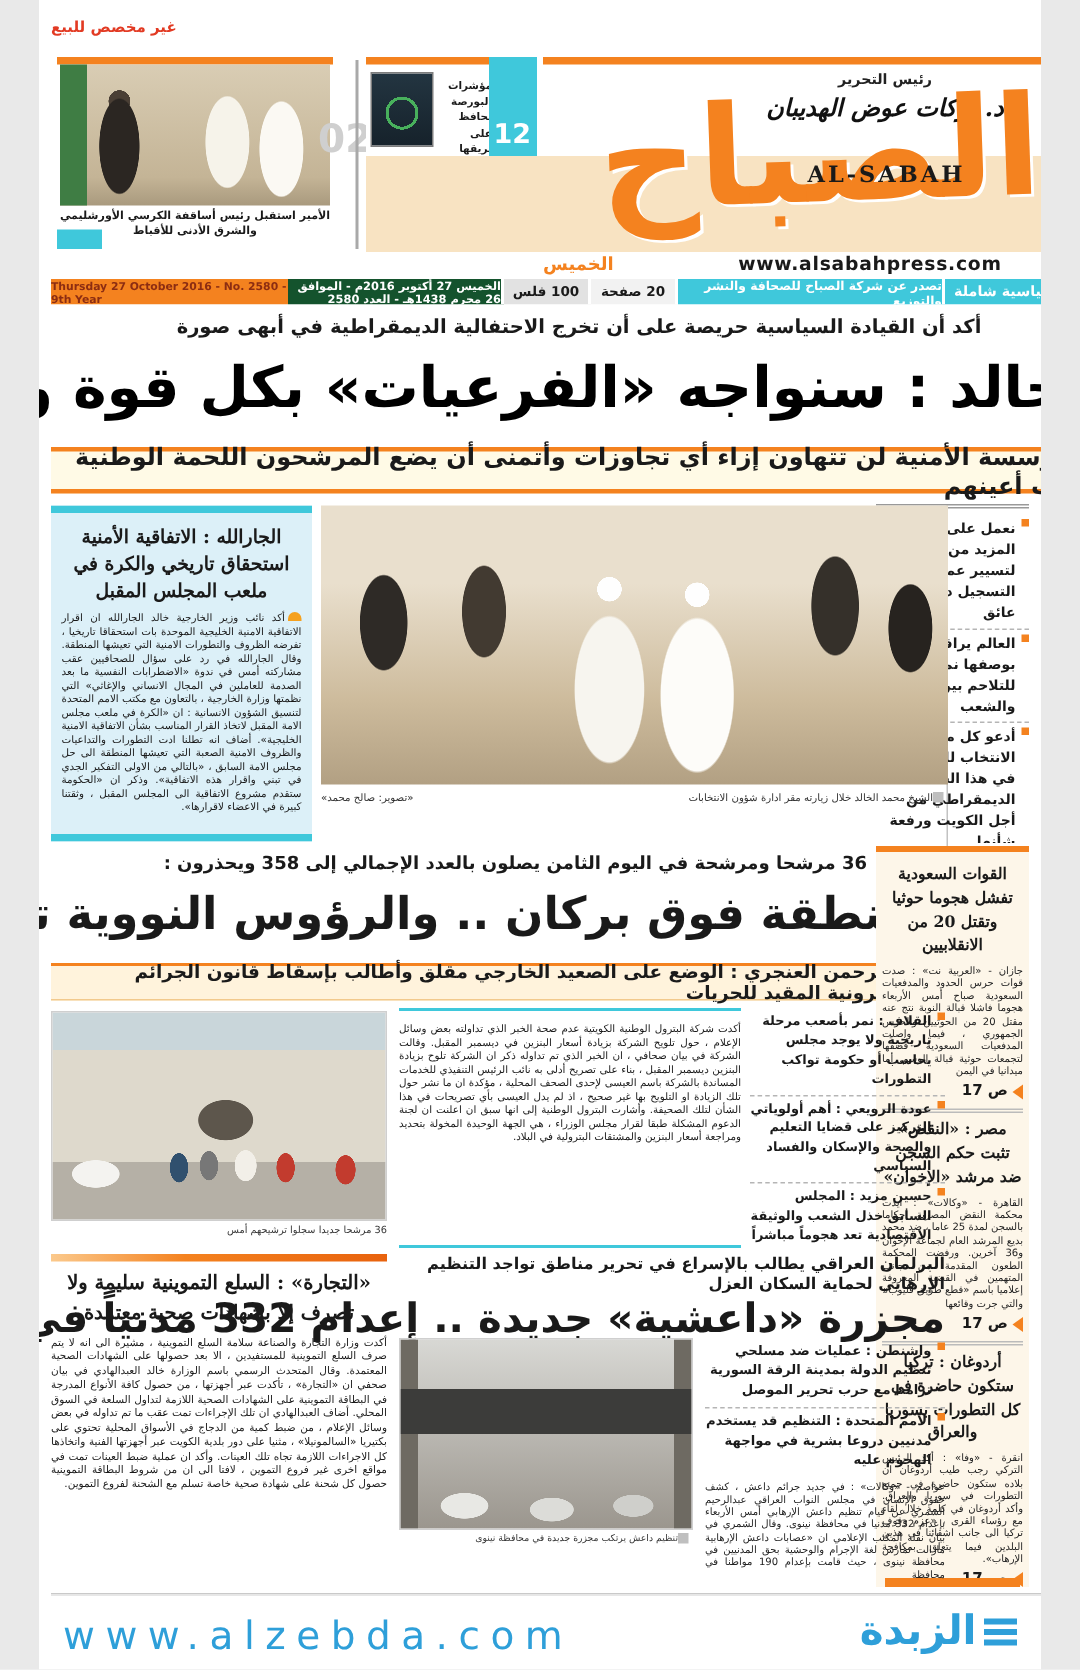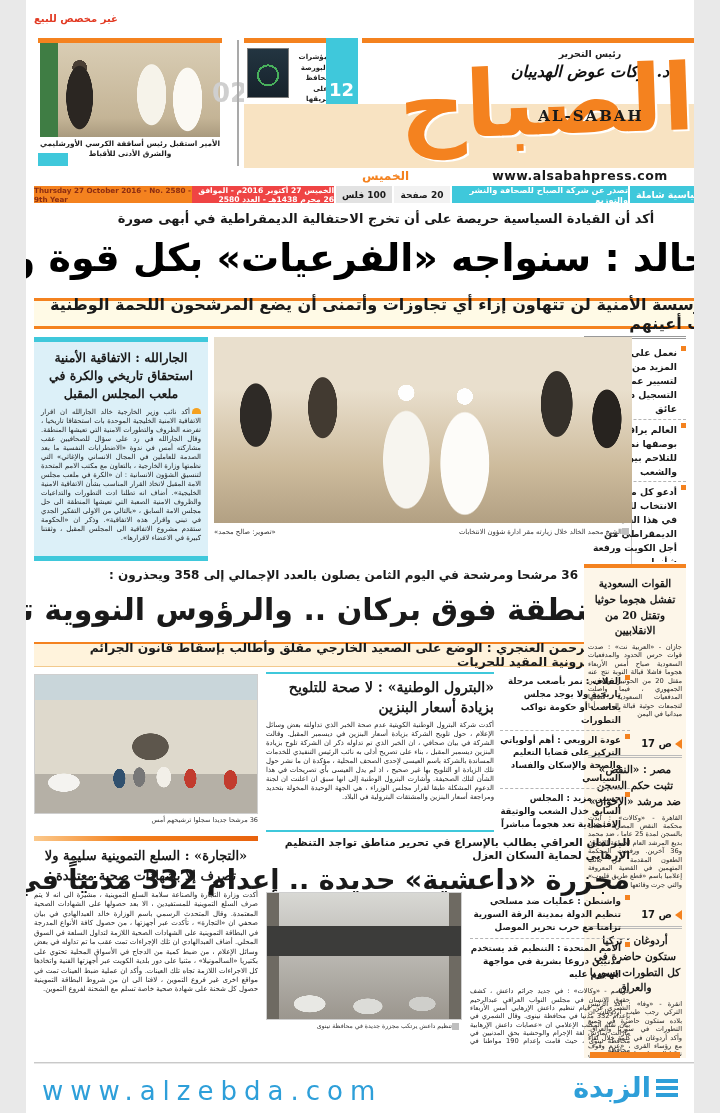--- a/index.html
+++ b/index.html
@@ -56,21 +56,21 @@
     font-size:12.5px; letter-spacing:0.5px; direction:ltr; z-index:4; }
   .day { left:336px; top:169px; color:#f4821f; font-weight:bold; font-size:12px; z-index:4; }
 
   
   .strip { left:8px; top:186px; width:704px; height:17px; display:flex; flex-direction:row; overflow:hidden; }
   .strip > div { height:100%; display:flex; align-items:center; justify-content:center; }
   .seg-tag   { width:108px; background:#3fc8db; color:#fff; font-weight:bold; font-size:9.5px; }
   .seg-pub   { width:178px; background:#3fc8db; color:#fff; font-weight:bold; font-size:8.2px; border-right:2px solid #fff; }
   .seg-pages { width:58px; background:#f2f2f2; font-weight:bold; font-size:9px; border-right:2px solid #fff; }
   .seg-price { width:58px; background:#e2e2e2; font-weight:bold; font-size:9px; border-right:2px solid #fff; }
-  .seg-datar { flex:1; background:#ef4444; color:#fff; font-size:7.6px; font-weight:bold; border-right:2px solid #fff; }
+  .seg-datar { flex:1; background:#14532d; color:#fff; font-size:7.6px; font-weight:bold; border-right:2px solid #fff; }
   .seg-daten { width:158px; background:#f4821f; color:#8c2d12; font-size:7.2px; font-weight:bold; }
 
   
   .lead-kicker { left:8px; top:211px; width:704px; text-align:center; font-weight:bold; font-size:13px; }
   .lead-head { left:8px; top:228px; width:704px; text-align:center; font-weight:bold; font-size:38px;
     line-height:60px; white-space:nowrap; color:#000; }
   .subhead1 { left:8px; top:298px; width:704px; height:31px; background:#fffae6;
     border-top:3px solid #f4821f; border-bottom:3px solid #f4821f;
     display:flex; align-items:center; justify-content:center; font-weight:bold; font-size:16px; gap:6px; }
   .sq { display:inline-block; width:6px; height:6px; background:#f4821f; flex:0 0 auto; }
@@ -78,21 +78,21 @@
 
   .vline-main { left:605px; top:336px; width:1px; height:716px; background:#c2c2c2; }
 
   
   .lead-right { right:8px; top:336px; width:102px; height:226px; overflow:hidden; border-top:3px double #999; padding-top:4px; }
   .bullet { display:flex; gap:4px; align-items:flex-start; padding:3px 0; }
   .bullet .bt { font-weight:bold; font-size:9.3px; line-height:1.5; }
   .bullet + .bullet { border-top:1px dashed #b5b5b5; }
   .body-sm { font-size:6.8px; line-height:1.25; text-align:justify; color:#222; margin-top:3px; }
   .sun { display:inline-block; width:9px; height:6px; background:#f5a11f; border-radius:9px 9px 0 0; margin-left:2px; vertical-align:baseline; }
-  .pmark { display:flex; align-items:center; gap:3px; font-weight:bold; font-size:10px; margin-top:20px; }
+  .pmark { display:flex; align-items:center; gap:3px; font-weight:bold; font-size:10px; margin-top:4px; }
   .tri { width:0; height:0; border-top:5px solid transparent; border-bottom:5px solid transparent; border-right:7px solid #f4821f; }
 
   
   .photo-lead { left:188px; top:337px; width:418px; height:186px;
     background:
       radial-gradient(ellipse 38px 80px at 46% 66%, #f7f5ef 0 60%, transparent 62%),
       radial-gradient(ellipse 40px 84px at 60% 68%, #fdfcf9 0 60%, transparent 62%),
       radial-gradient(circle 9px at 46% 30%, #fefefe 0 90%, transparent 92%),
       radial-gradient(circle 9px at 60% 32%, #fefefe 0 90%, transparent 92%),
       radial-gradient(ellipse 26px 52px at 10% 42%, #2e2a26 0 60%, transparent 62%),
@@ -297,21 +297,20 @@
           <span class="tri"></span>
           <span>ص 17</span>
         </div>
     </div>
   </div>
 
   <div class="abs photo-reg"></div>
   <div class="abs reg-cap">36 مرشحا جديدا سجلوا ترشيحهم أمس</div>
 
   <div class="abs petrol">
-    <div class="hd">«البترول الوطنية» : لا صحة للتلويح بزيادة أسعار البنزين</div>
     <div class="bd">أكدت شركة البترول الوطنية الكويتية عدم صحة الخبر الذي تداولته بعض وسائل الإعلام ، حول تلويح الشركة بزيادة أسعار البنزين في ديسمبر المقبل. وقالت الشركة في بيان صحافي ، ان الخبر الذي تم تداوله ذكر ان الشركة تلوح بزيادة البنزين ديسمبر المقبل ، بناء على تصريح أدلى به نائب الرئيس التنفيذي للخدمات المساندة بالشركة باسم العيسى لإحدى الصحف المحلية ، مؤكدة ان ما نشر حول تلك الزيادة او التلويح بها غير صحيح ، اذ لم يدل العيسى بأي تصريحات في هذا الشأن لتلك الصحيفة. وأشارت البترول الوطنية إلى انها سبق ان اعلنت ان لجنة الدعوم المشكلة طبقا لقرار مجلس الوزراء ، هي الجهة الوحيدة المخولة بتحديد ومراجعة أسعار البنزين والمشتقات البترولية في البلاد.</div>
   </div>
 
   <div class="abs midcol">
     <div class="bullet">
       <span class="sq sm"></span>
       <span class="bt">القلاف : نمر بأصعب مرحلة تاريخية ولا يوجد مجلس يحاسب أو حكومة تواكب التطورات</span>
     </div>
     <div class="bullet">
       <span class="sq sm"></span>

